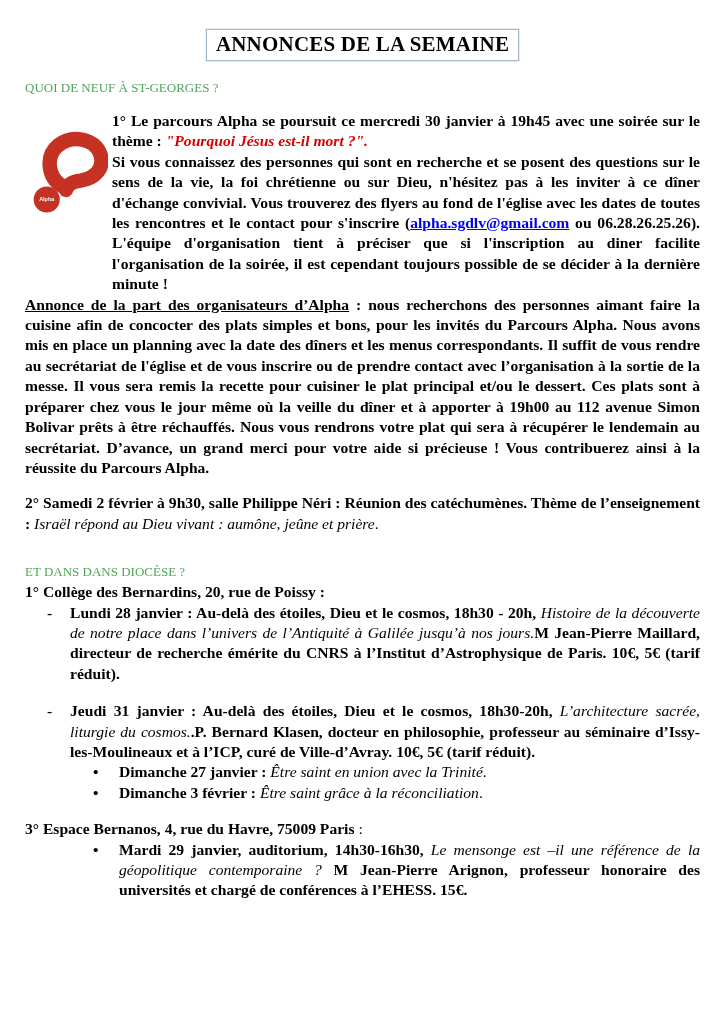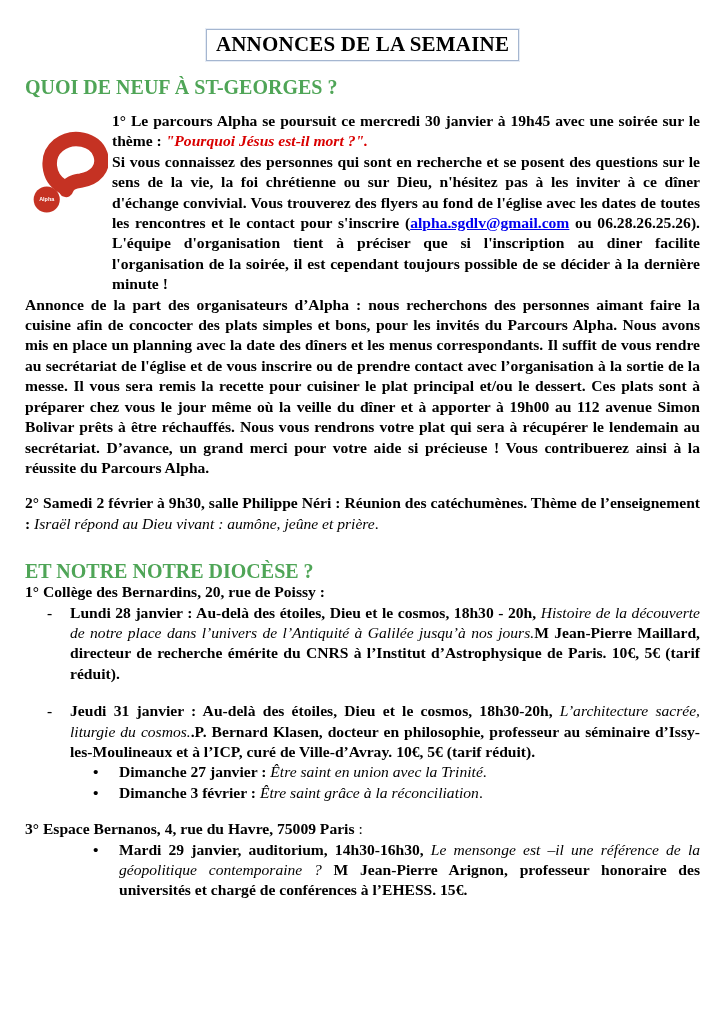--- a/index.html
+++ b/index.html
@@ -9,30 +9,30 @@
     font-size:15.6px;line-height:20.4px;color:#000;
   }
   .page{box-sizing:border-box;width:724px;height:764px;padding:29px 24px 0 25px;position:relative;}
 
   .title-wrap{text-align:center;}
   .title-box{
     display:inline-block;border:1px solid #a5b6d0;box-shadow:0 0 0 1px #e6ecf5;
     padding:1px 9px 3px 9px;font-weight:700;font-size:21px;line-height:26px;letter-spacing:.2px;
   }
 
-  .h-green{color:var(--green,#4fa557);font-weight:700;font-size:20px;line-height:21px;}
+  .h-green{color:var(--green,#4fa557);font-weight:400;font-size:13px;line-height:21px;}
   .h-green.h1{margin-top:16px;}
   .h-green.h2{margin-top:27px;}
 
   p{margin:0;}
   .rich{font-weight:400;text-align:justify;}
   .seg.b{font-weight:700;}
   .seg.i{font-style:italic;font-weight:400;}
   .seg.b.i{font-weight:700;font-style:italic;}
-  .seg.u{}
+  .seg.u{text-decoration:underline;}
   .seg.r{font-weight:400;}
   .seg.red{color:var(--red_text,#d90000);}
   .seg.link{color:var(--link_blue,#0000ee);font-weight:700;text-decoration:underline;cursor:pointer;}
 
   .alpha-block{position:relative;margin-top:13px;}
   .alpha-block .indent{margin-left:87px;}
   .logo{position:absolute;left:5px;top:13px;width:78px;height:92px;}
 
   .mt15{margin-top:15px;}
   .mt17{margin-top:17px;}
@@ -67,21 +67,21 @@
     <div class="indent">
       <p class="rich"><span class="seg b">1°  Le parcours Alpha se poursuit ce mercredi 30 janvier à 19h45 avec une soirée  sur le thème : </span><span class="seg b i red">"Pourquoi Jésus est-il mort ?".</span></p>
       <p class="rich"><span class="seg b">Si vous connaissez des personnes qui sont  en  recherche et se posent des questions sur le sens de la vie, la foi chrétienne ou sur Dieu, n'hésitez pas à les inviter à ce dîner d'échange convivial. Vous trouverez des flyers au fond de l'église avec les dates de toutes les rencontres et le contact pour s'inscrire (</span><a href="#" class="seg link">alpha.sgdlv@gmail.com</a><span class="seg b"> ou 06.28.26.25.26). L'équipe d'organisation tient à préciser que si l'inscription au diner facilite l'organisation de la soirée, il est cependant toujours possible de se décider à la dernière minute !</span></p>
     </div>
   </div>
 
   <p class="rich"><span class="seg b u">Annonce de la part des organisateurs d’Alpha</span><span class="seg b"> : nous recherchons des personnes aimant faire la cuisine afin de concocter des plats simples et bons, pour les invités du Parcours Alpha. Nous avons mis en place un planning avec la date des dîners et les menus correspondants. Il suffit de vous rendre au secrétariat de l'église et de vous inscrire ou de prendre contact avec l’organisation à la sortie de la messe. Il vous sera remis la recette pour cuisiner le plat principal et/ou le dessert. Ces plats sont à préparer chez vous le jour même où la veille du dîner et à apporter à 19h00 au 112 avenue Simon Bolivar prêts à être réchauffés. Nous vous rendrons votre plat qui sera à récupérer le lendemain au secrétariat. D’avance, un grand merci pour votre aide si précieuse ! Vous contribuerez ainsi à la réussite du Parcours Alpha.</span></p>
 
   <p class="rich mt15"><span class="seg b">2° Samedi 2 février à 9h30, salle Philippe Néri : Réunion des catéchumènes. Thème de l’enseignement : </span><span class="seg i">Israël répond au Dieu vivant : aumône, jeûne et prière</span><span class="seg r">.</span></p>
 
-  <div class="h-green h2">ET NOTRE NOTRE DIOCÈSE ?</div>
+  <div class="h-green h2">ET DANS DANS DIOCÈSE ?</div>
 
   <div>
 
     <p class="rich mt19"><span class="seg b">1° Collège des Bernardins, 20, rue de Poissy :</span></p>
 
     <div class="li dash">
       <span class="marker">-</span>
       <span class="li-body rich"><span class="seg b">Lundi 28 janvier :   Au-delà des étoiles, Dieu et le cosmos,  18h30 -  20h, </span><span class="seg i">Histoire de la découverte de notre place dans l’univers de l’Antiquité à Galilée jusqu’à nos jours.</span><span class="seg b">M Jean-Pierre Maillard, directeur de recherche émérite du CNRS à l’Institut d’Astrophysique de Paris. 10€, 5€ (tarif réduit).</span></span>
     </div>
 

